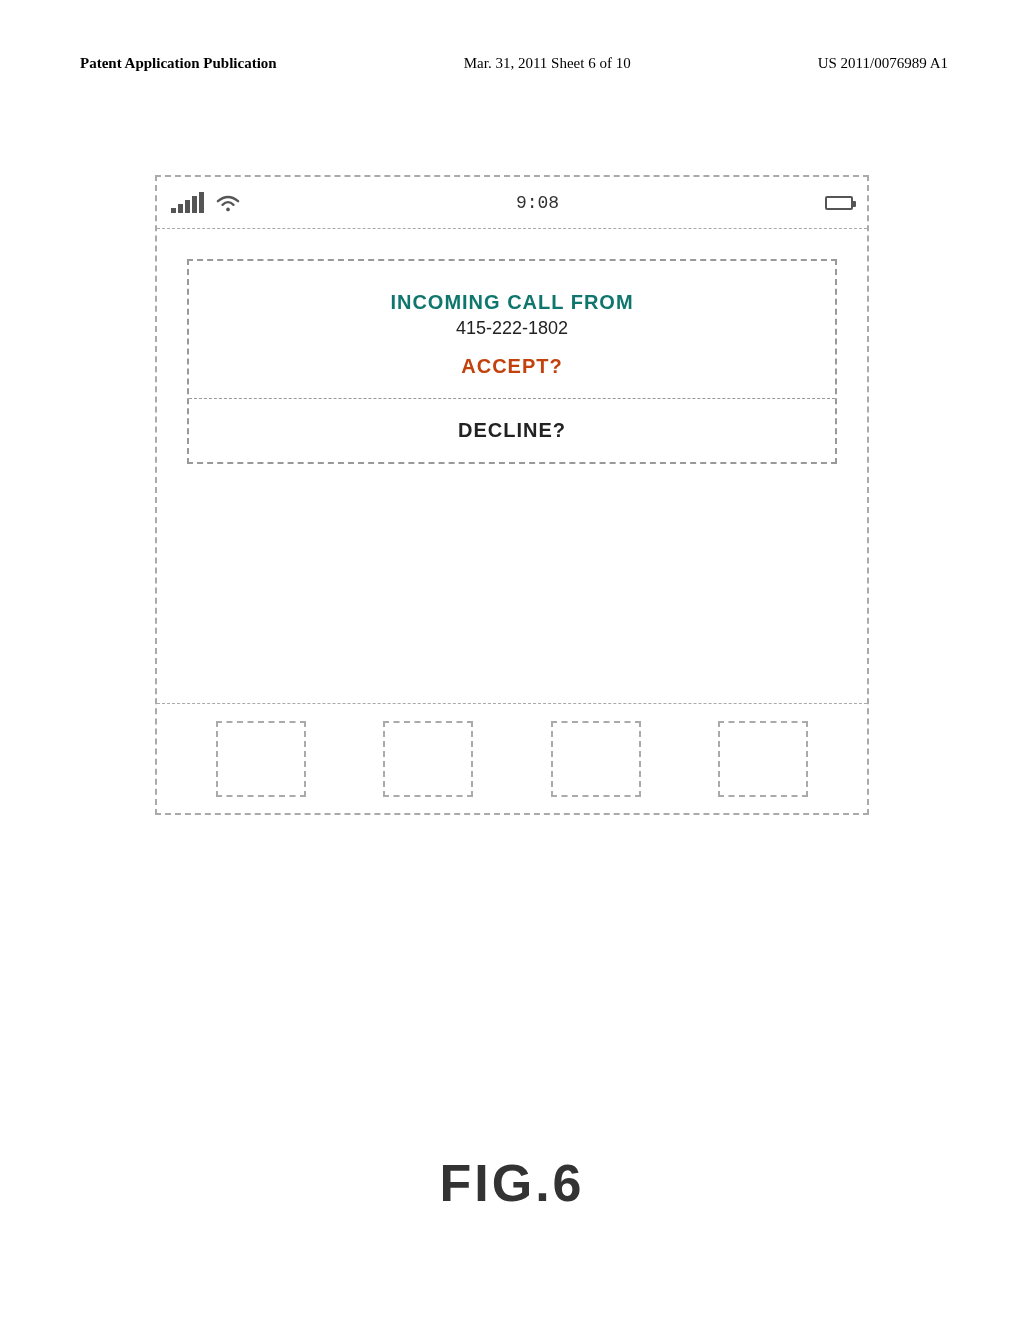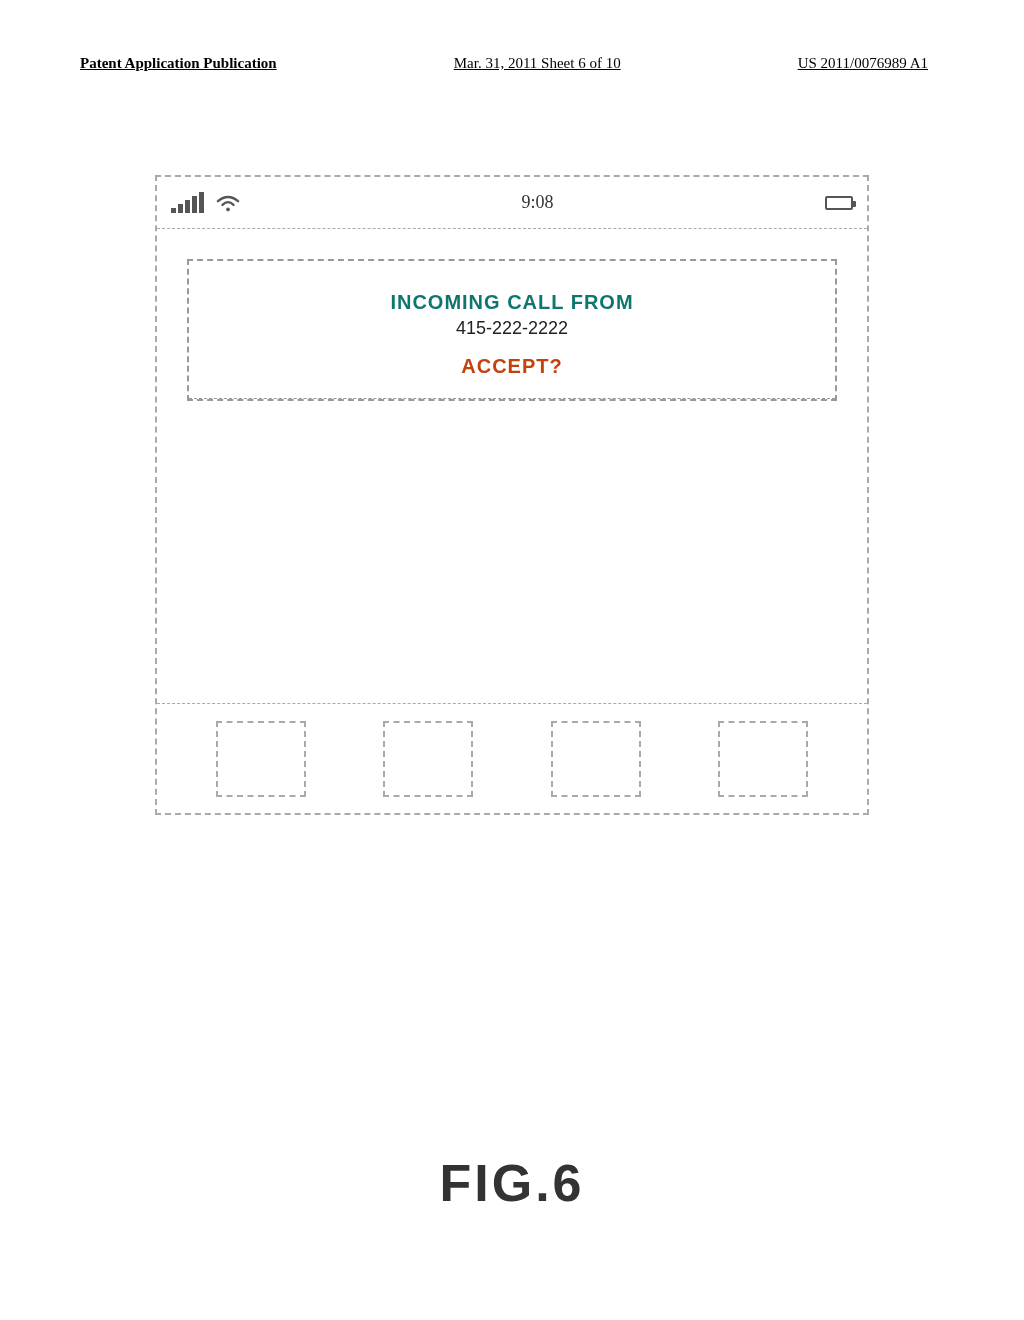--- a/index.html
+++ b/index.html
@@ -15,25 +15,24 @@
       font-family: 'Times New Roman', Times, serif;
       position: relative;
       overflow: hidden;
     }
 
     
     .patent-header {
       position: absolute;
       top: 55px;
       left: 80px;
-      right: 96px;
+      right: 76px;
       display: flex;
       justify-content: space-between;
       align-items: baseline;
-      text-decoration: underline;
     }
 
     .patent-header-left {
       font-size: 15px;
       font-weight: bold;
     }
 
     .patent-header-center {
       font-size: 15px;
     }
@@ -69,21 +68,21 @@
       margin-right: 10px;
     }
 
     .signal-bar {
       width: 5px;
       background: #555;
     }
 
     .time-display {
       font-size: 18px;
-      font-family: Liberation Serif, serif;
+      font-family: Liberation Mono, monospace;
       flex: 1;
       text-align: center;
       color: #333;
     }
 
     .battery-icon {
       width: 28px;
       height: 14px;
       border: 2px solid #555;
       border-radius: 2px;
@@ -235,24 +234,27 @@
 
     <div class="battery-icon"></div>
   </div>
 
   <div class="phone-main">
 
     <div class="call-dialog">
 
       <div class="call-info-section">
         <div class="incoming-call-text">INCOMING CALL FROM</div>
-        <div class="phone-number-text">415-222-2222</div>
+        <div class="phone-number-text">415-222-1802</div>
         <div class="accept-text">ACCEPT?</div>
       </div>
 
+      <div class="decline-section">
+        <div class="decline-text">DECLINE?</div>
+      </div>
 
     </div>
 
   </div>
 
   <div class="bottom-toolbar">
     <div class="toolbar-button"></div>
     <div class="toolbar-button"></div>
     <div class="toolbar-button"></div>
     <div class="toolbar-button"></div>

